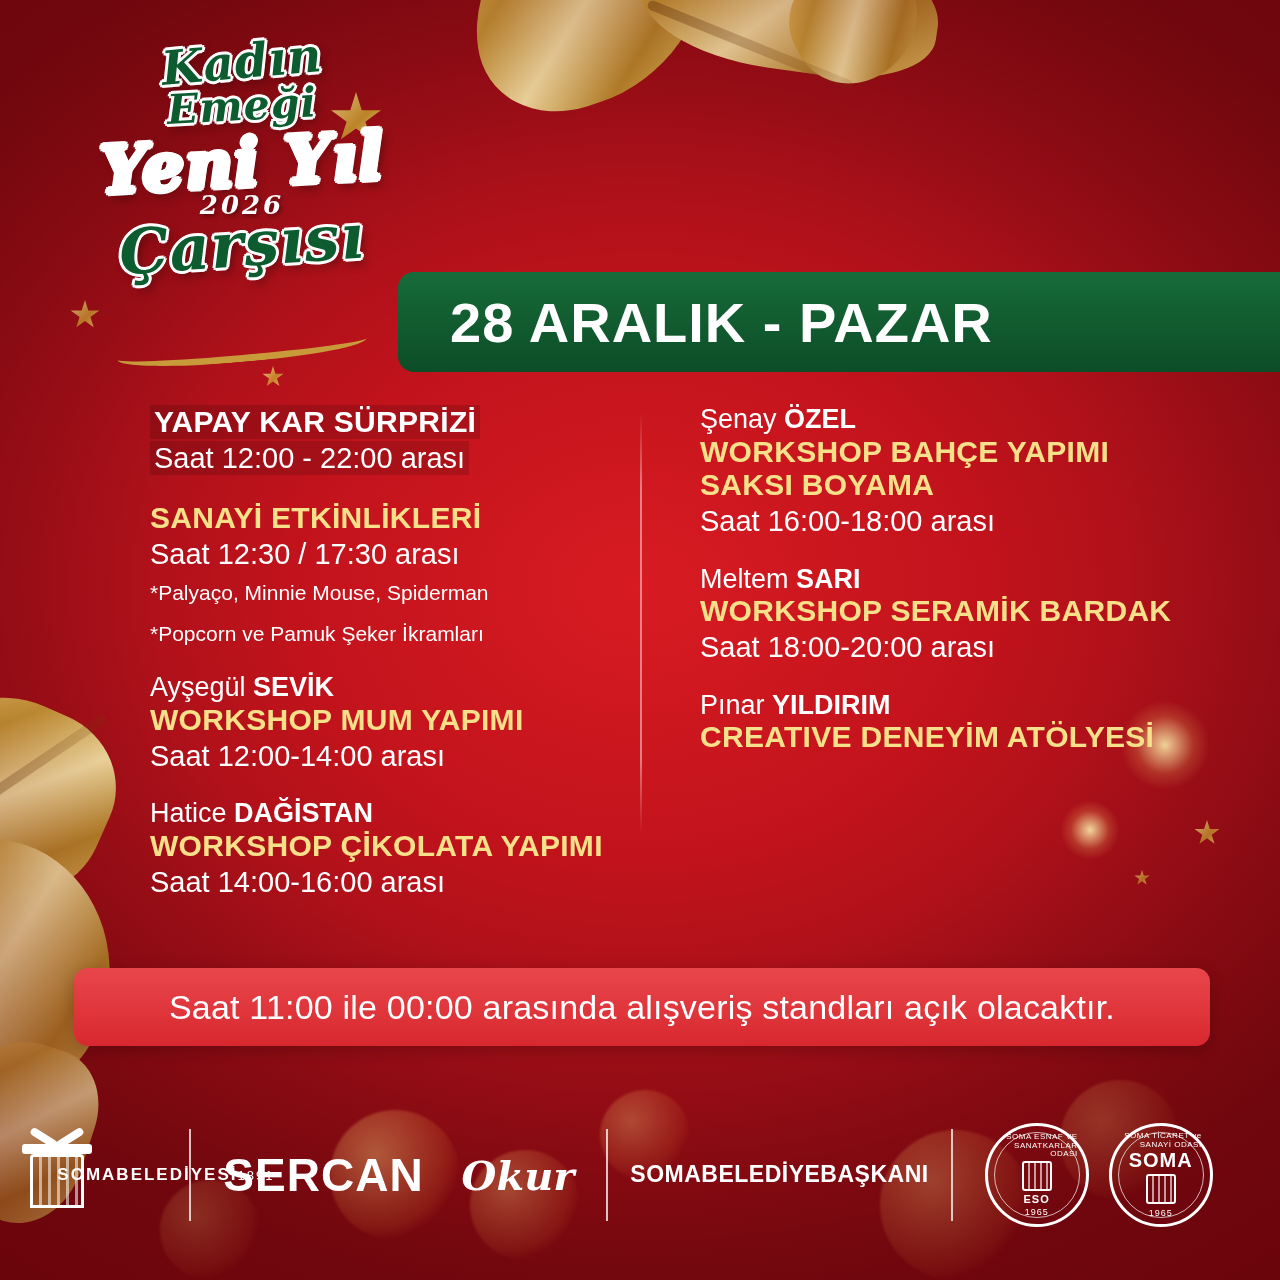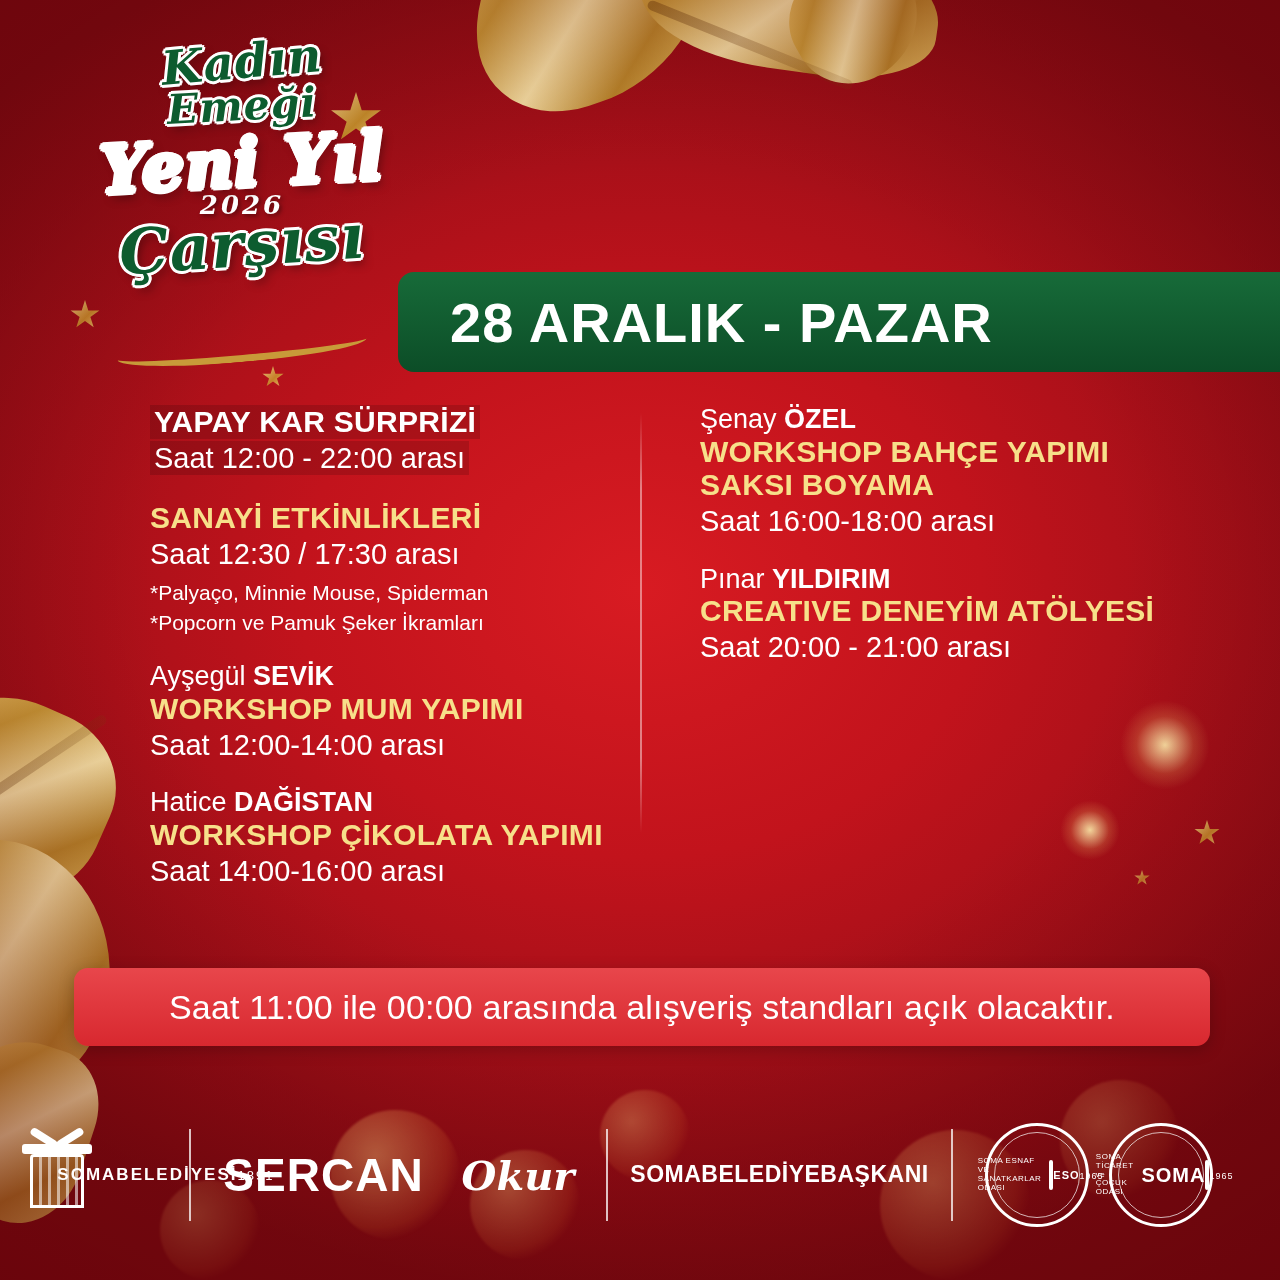--- a/index.html
+++ b/index.html
@@ -212,22 +212,22 @@
   .mayor { color: #fff; text-align: left; padding: 0 10px; }
   .mayor-name { font-size: 46px; font-weight: bold; letter-spacing: 1px; line-height: 1; }
   .mayor-surname {
     font-family: "DejaVu Serif", serif; font-style: italic; font-weight: bold;
     font-size: 40px; line-height: 1; margin-top: 2px; margin-left: 38px;
   }
   .mayor-role { color: #fff; font-size: 23px; line-height: 1.18; font-weight: bold; letter-spacing: .5px; }
   .seal {
     width: 104px; height: 104px; border-radius: 50%;
     border: 3px solid #fff; color: #fff;
-    display: flex; flex-direction: row; align-items: center; justify-content: center;
-    text-align: left; margin: 0 10px;
+    display: flex; flex-direction: column; align-items: center; justify-content: center;
+    text-align: right; margin: 0 10px;
     position: relative;
   }
   .seal::after {
     content: ""; position: absolute; inset: 6px; border: 1px solid rgba(255,255,255,.7); border-radius: 50%;
   }
   .seal-top { font-size: 8px; letter-spacing: .5px; line-height: 1.1; padding: 0 8px; }
   .seal-mid { font-size: 20px; font-weight: bold; letter-spacing: 1px; }
   .seal-mid.small { font-size: 11px; }
   .seal-bot { font-size: 9px; letter-spacing: 1px; margin-top: 2px; }
   .seal-icon {
@@ -287,21 +287,21 @@
 
       <div class="block">
         <div class="b-title white hl">YAPAY KAR SÜRPRİZİ</div>
         <div class="b-time hl">Saat 12:00 - 22:00 arası</div>
       </div>
 
       <div class="block">
         <div class="b-title">SANAYİ ETKİNLİKLERİ</div>
         <div class="b-time">Saat 12:30 / 17:30 arası</div>
         <div class="b-note">*Palyaço, Minnie Mouse, Spiderman</div>
-        <div class="b-note" style="margin-top:4px;">*Popcorn ve Pamuk Şeker İkramları</div>
+        <div class="b-note" style="margin-top:15px;">*Popcorn ve Pamuk Şeker İkramları</div>
       </div>
 
       <div class="block">
         <div class="b-name"><span>Ayşegül </span><b>SEVİK</b></div>
         <div class="b-title">WORKSHOP MUM YAPIMI</div>
         <div class="b-time">Saat 12:00-14:00 arası</div>
       </div>
 
       <div class="block">
         <div class="b-name"><span>Hatice </span><b>DAĞİSTAN</b></div>
@@ -314,25 +314,29 @@
     <div class="divider"></div>
 
     <div class="col col-right">
 
       <div class="block">
         <div class="b-name"><span>Şenay </span><b>ÖZEL</b></div>
         <div class="b-title">WORKSHOP BAHÇE YAPIMI SAKSI BOYAMA</div>
         <div class="b-time">Saat 16:00-18:00 arası</div>
       </div>
 
+      <div class="block">
+        <div class="b-name"><span>Meltem </span><b>SARI</b></div>
+        <div class="b-title">WORKSHOP SERAMİK BARDAK</div>
+        <div class="b-time">Saat 18:00-20:00 arası</div>
+      </div>
 
       <div class="block">
         <div class="b-name"><span>Pınar </span><b>YILDIRIM</b></div>
         <div class="b-title">CREATIVE DENEYİM ATÖLYESİ</div>
-        <div class="b-time">Saat 20:00 - 21:00 arası</div>
       </div>
 
     </div>
   </div>
 
   <div class="banner">
     <span class="banner-text">Saat 11:00 ile 00:00 arasında alışveriş standları açık olacaktır.</span>
   </div>
 
   <div class="footer">
@@ -367,21 +371,21 @@
     <div class="vline"></div>
 
     <div class="seal">
       <div class="seal-top">SOMA ESNAF VE SANATKARLAR ODASI</div>
       <div class="seal-icon"></div>
       <div class="seal-mid small">ESO</div>
       <div class="seal-bot">1965</div>
     </div>
 
     <div class="seal">
-      <div class="seal-top">SOMA TİCARET ve ÇOCUK ODASI</div>
+      <div class="seal-top">SOMA TİCARET ve SANAYİ ODASI</div>
       <div class="seal-mid">SOMA</div>
       <div class="seal-icon"></div>
       <div class="seal-bot">1965</div>
     </div>
 
   </div>
 
 </div>
 
 </body></html>

